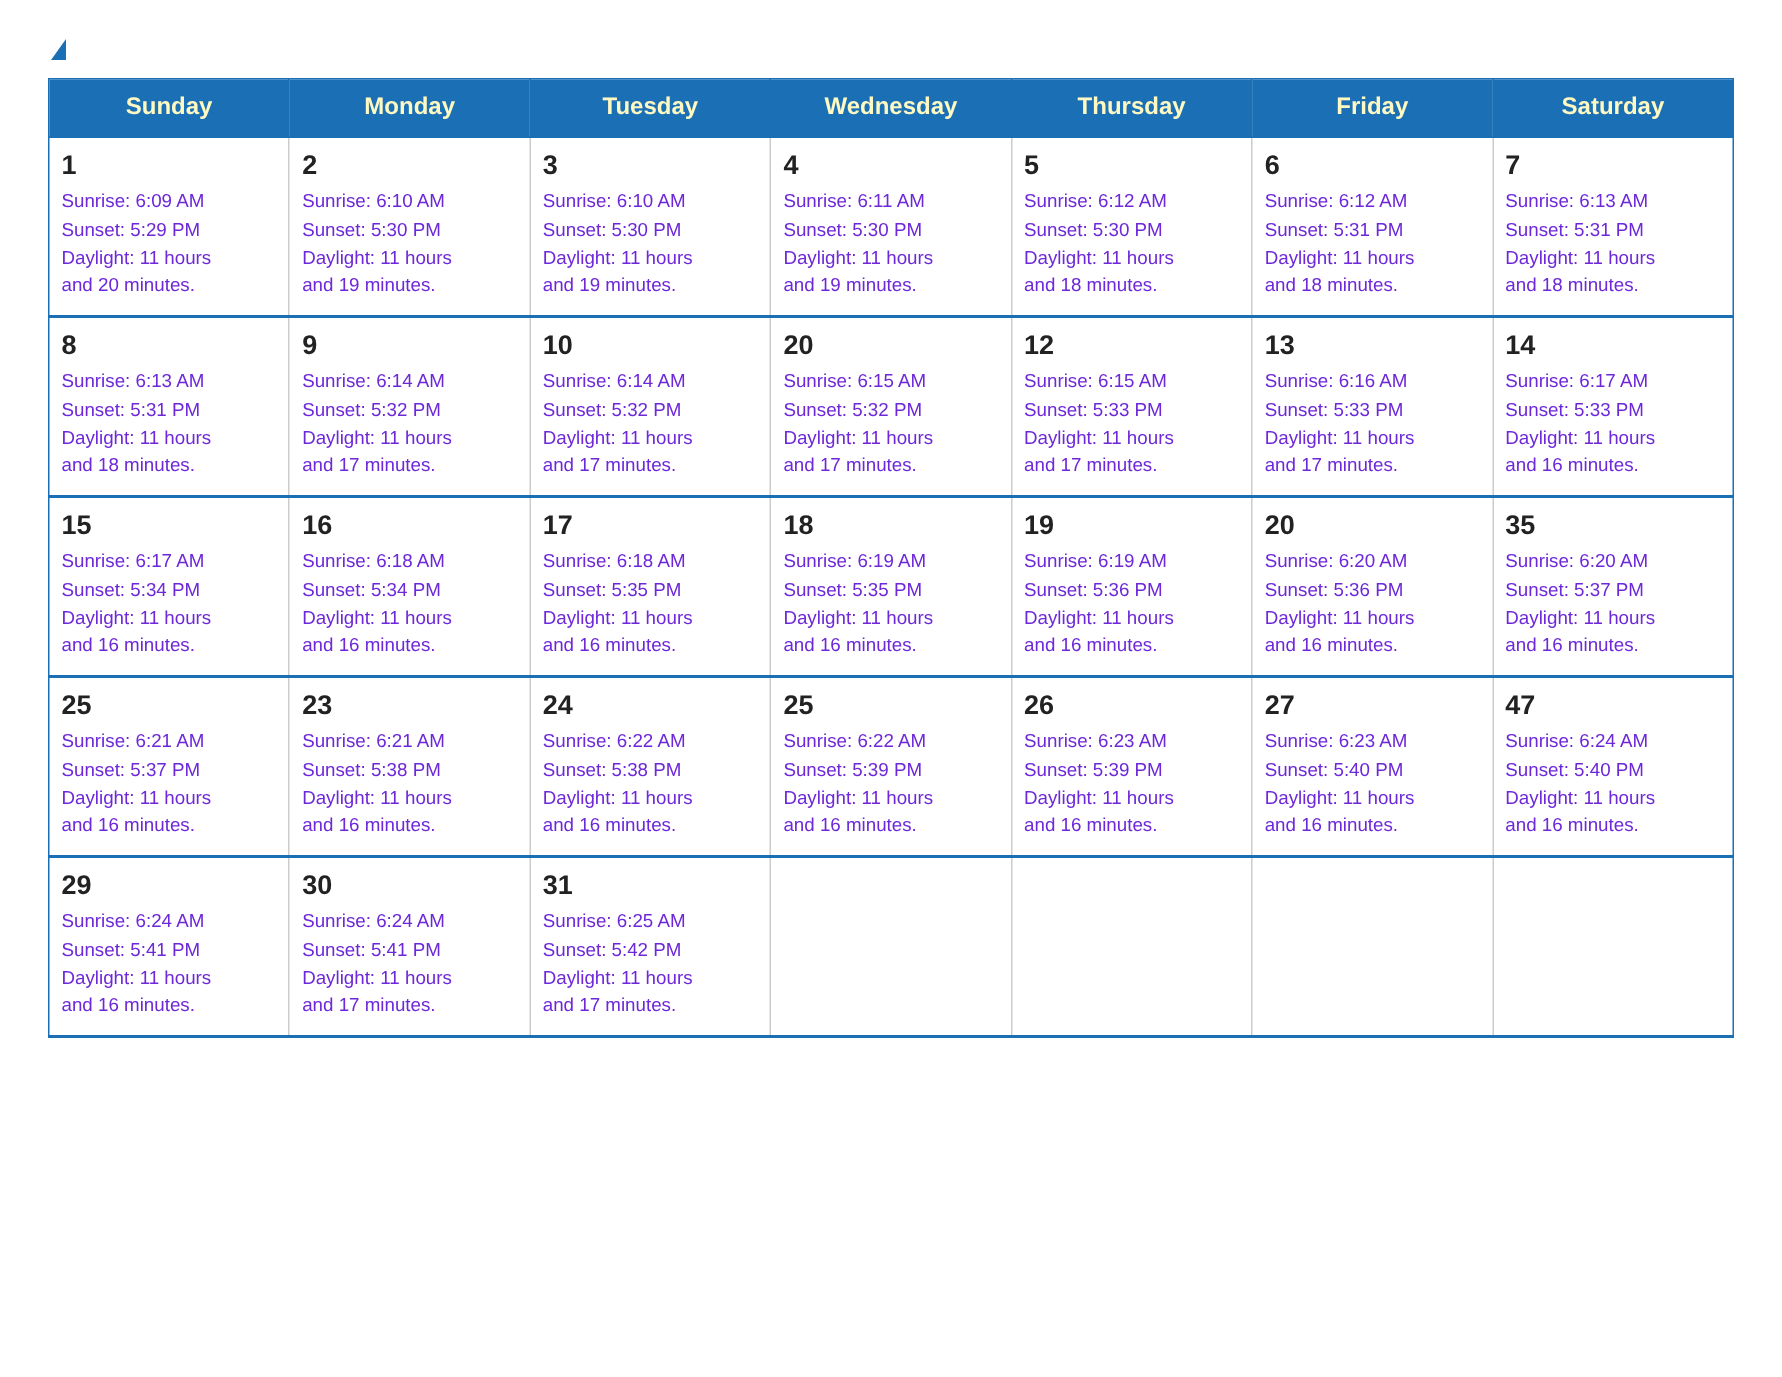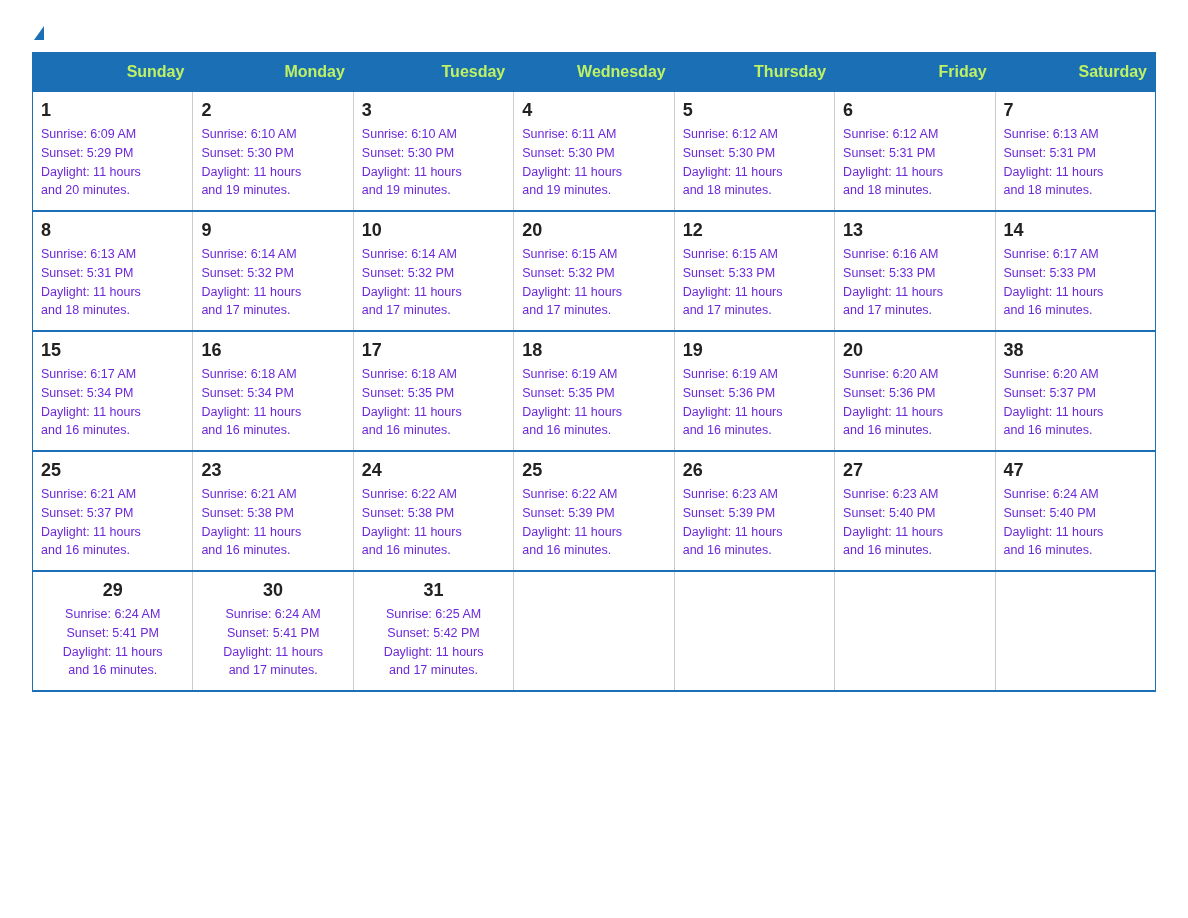--- a/index.html
+++ b/index.html
@@ -60,25 +60,25 @@
     }
     table {
       width: 100%;
       border-collapse: collapse;
       table-layout: fixed;
     }
     thead tr {
       background-color: #1a6fb5;
     }
     thead th {
-      color: #bef264;
+      color: #fef9c3;
       font-size: 16px;
       font-weight: bold;
       padding: 10px 8px;
-      text-align: right;
+      text-align: center;
       border: 1px solid #1a6fb5;
     }
     tbody tr {
       border-bottom: 2px solid #1a6fb5;
     }
     tbody td {
       vertical-align: top;
       padding: 8px 8px 10px 8px;
       border-right: 1px solid #ccc;
       border-left: 1px solid #ccc;
@@ -94,21 +94,21 @@
       font-weight: bold;
       margin-bottom: 4px;
       display: block;
     }
     .day-info {
       font-size: 12.5px;
       line-height: 1.5;
       color: #6d28d9;
     }
     .empty-cell { background: #fff; }
-    tbody tr:last-child { border-bottom: 2px solid #1a6fb5; text-align: center; }
+    tbody tr:last-child { border-bottom: 2px solid #1a6fb5; }
   </style>
 </head>
 <body>
 
 <div class="header">
   <div class="logo">
     <div class="logo-text">
       <span class="logo-general"></span>
       <span class="logo-triangle"></span>
     </div>
@@ -212,21 +212,21 @@
         </td>
         <td>
           <span class="day-number">19</span>
           <div class="day-info">Sunrise: 6:19 AM<br>Sunset: 5:36 PM<br>Daylight: 11 hours<br>and 16 minutes.</div>
         </td>
         <td>
           <span class="day-number">20</span>
           <div class="day-info">Sunrise: 6:20 AM<br>Sunset: 5:36 PM<br>Daylight: 11 hours<br>and 16 minutes.</div>
         </td>
         <td>
-          <span class="day-number">38</span>
+          <span class="day-number">35</span>
           <div class="day-info">Sunrise: 6:20 AM<br>Sunset: 5:37 PM<br>Daylight: 11 hours<br>and 16 minutes.</div>
         </td>
       </tr>
       <tr>
         <td>
           <span class="day-number">25</span>
           <div class="day-info">Sunrise: 6:21 AM<br>Sunset: 5:37 PM<br>Daylight: 11 hours<br>and 16 minutes.</div>
         </td>
         <td>
           <span class="day-number">23</span>

